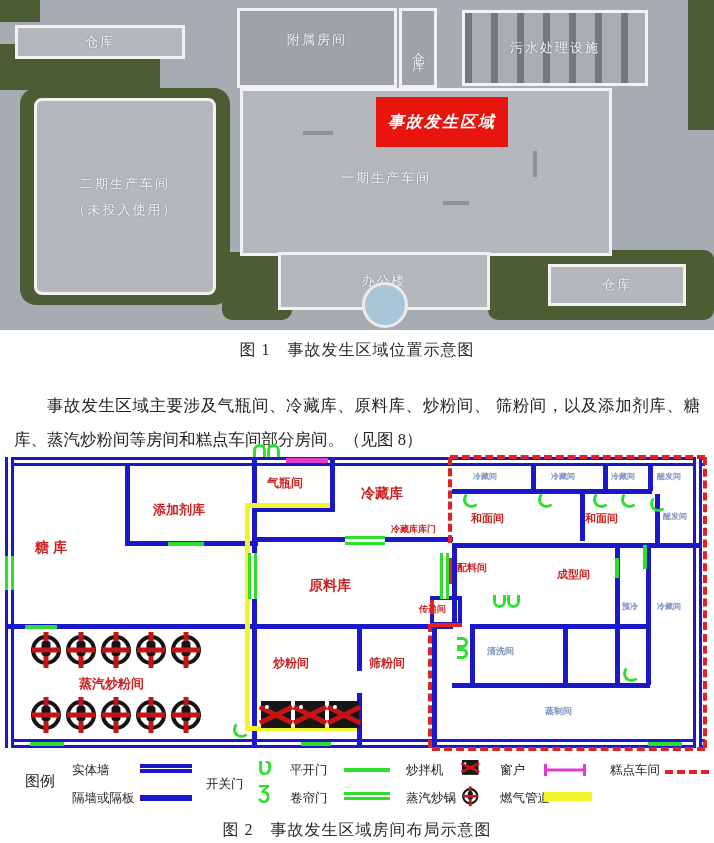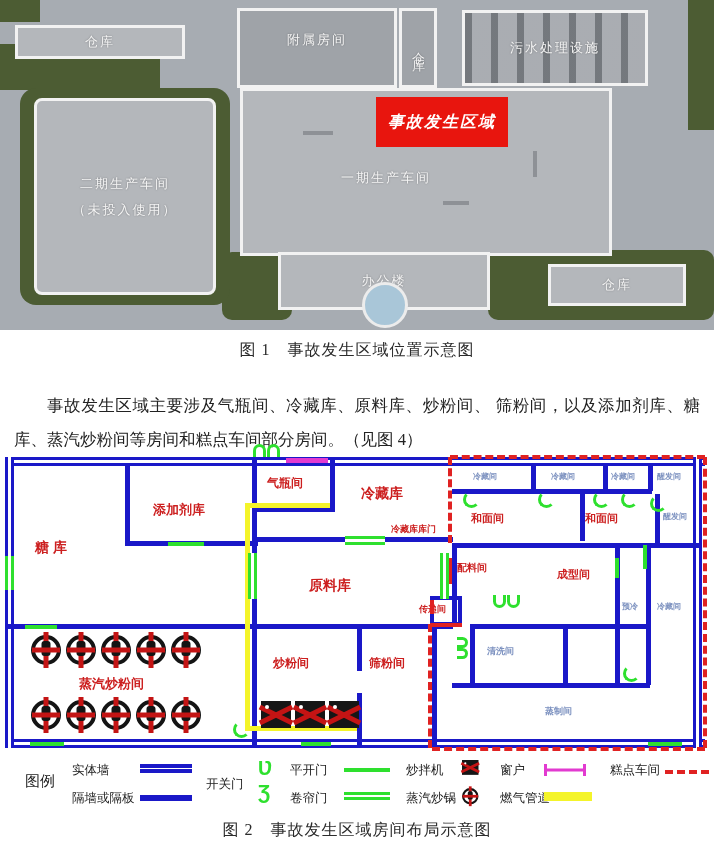--- a/index.html
+++ b/index.html
@@ -132,21 +132,21 @@
   </div>
   <div id="fountain" class="abs" style="left:362px;top:282px;"></div>
 
   <div class="abs bld" style="left:548px;top:264px;width:138px;height:42px;">
     <span>仓库</span>
   </div>
 </div>
 
 <div class="abs caption" style="top:340px;">图 1　事故发生区域位置示意图</div>
 
-<p id="para" class="abs">事故发生区域主要涉及气瓶间、冷藏库、原料库、炒粉间、 筛粉间，以及添加剂库、糖库、蒸汽炒粉间等房间和糕点车间部分房间。（见图 4）</p>
+<p id="para" class="abs">事故发生区域主要涉及气瓶间、冷藏库、原料库、炒粉间、 筛粉间，以及添加剂库、糖库、蒸汽炒粉间等房间和糕点车间部分房间。（见图 8）</p>
 
 <div id="plan" class="abs">
 
   <span class="abs rlbl" style="left:30px;top:84px;font-size:14px;letter-spacing:4px;font-family:Liberation Serif, serif;">糖库</span>
   <span class="abs rlbl" style="left:148px;top:46px;font-size:13px;">添加剂库</span>
   <span class="abs rlbl" style="left:262px;top:20px;font-size:12px;">气瓶间</span>
   <span class="abs rlbl" style="left:356px;top:30px;font-size:14px;">冷藏库</span>
   <span class="abs rlbl" style="left:386px;top:68px;font-size:9px;">冷藏库库门</span>
   <span class="abs rlbl" style="left:304px;top:122px;font-size:14px;">原料库</span>
   <span class="abs rlbl" style="left:466px;top:56px;font-size:11px;">和面间</span>

